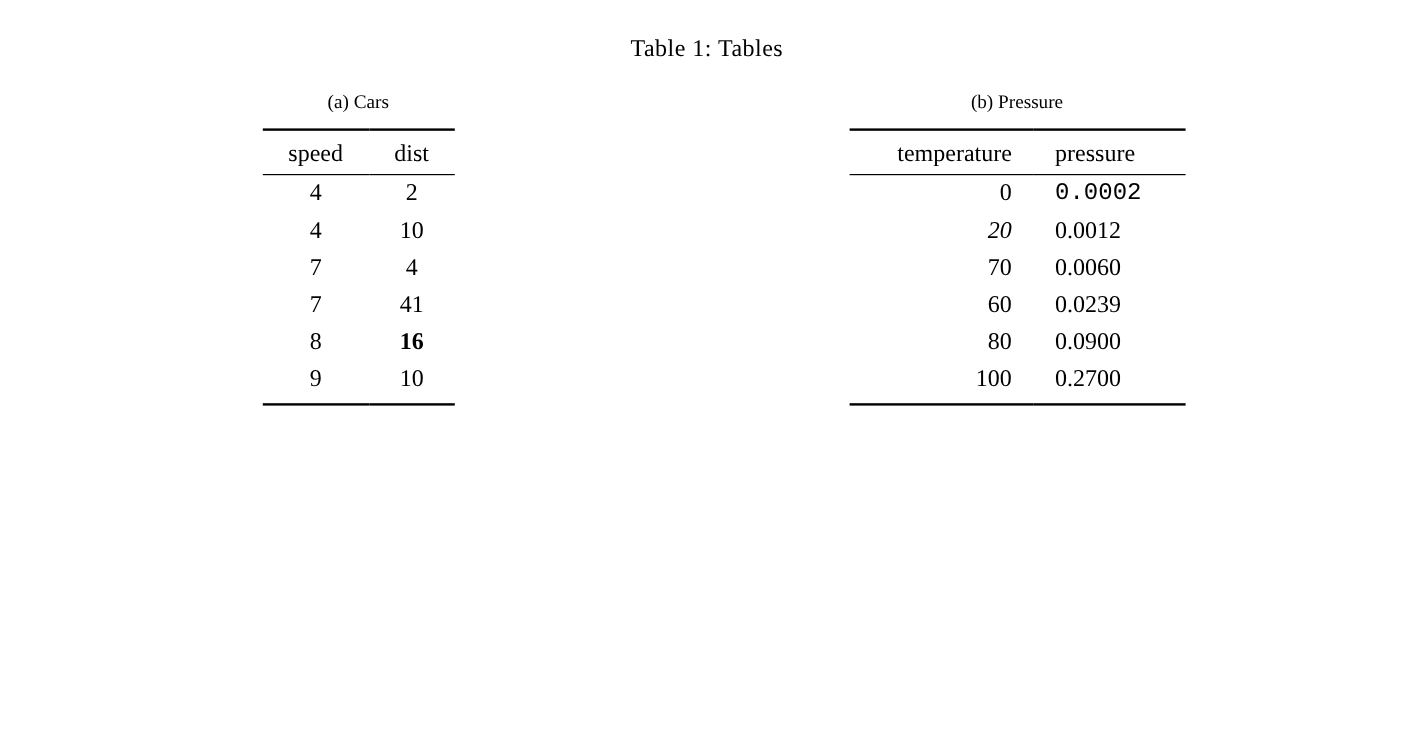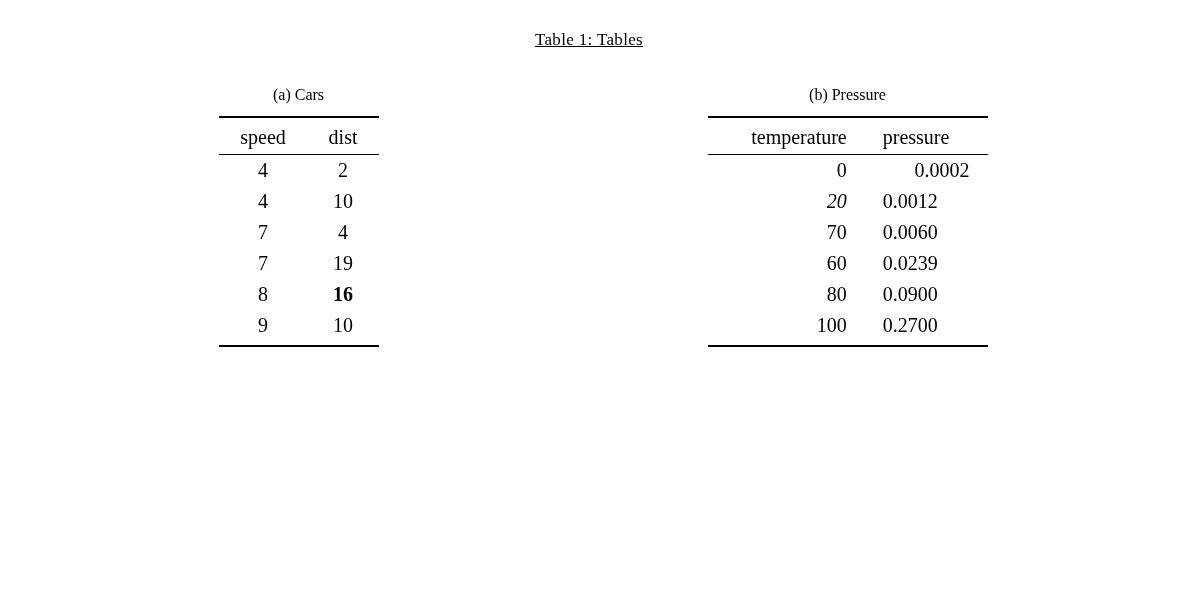--- a/index.html
+++ b/index.html
@@ -15,24 +15,23 @@
       color: #000000;
       width: 1178px;
       height: 614px;
       display: flex;
       flex-direction: column;
       align-items: center;
       padding-top: 30px;
     }
 
     .page-title {
-      font-size: 17px;
-      margin-bottom: 36px;
+      font-size: 20px;
+      margin-bottom: 24px;
       letter-spacing: 0.02em;
-      text-decoration: underline;
     }
 
     .tables-container {
       display: flex;
       flex-direction: row;
       width: 100%;
       justify-content: space-around;
       align-items: flex-start;
       padding: 0 40px;
       margin-left: 28px;
@@ -96,21 +95,21 @@
           <tr>
             <td style="padding: 4px 18px; text-align: center; border-bottom: none;">4</td>
             <td style="padding: 4px 18px; text-align: center; border-bottom: none;">10</td>
           </tr>
           <tr>
             <td style="padding: 4px 18px; text-align: center; border-bottom: none;">7</td>
             <td style="padding: 4px 18px; text-align: center; border-bottom: none;">4</td>
           </tr>
           <tr>
             <td style="padding: 4px 18px; text-align: center; border-bottom: none;">7</td>
-            <td style="padding: 4px 18px; text-align: center; border-bottom: none;">19</td>
+            <td style="padding: 4px 18px; text-align: center; border-bottom: none;">41</td>
           </tr>
           <tr>
             <td style="padding: 4px 18px; text-align: center; border-bottom: none;">8</td>
             <td style="padding: 4px 18px; text-align: center; border-bottom: none; font-weight: bold;">16</td>
           </tr>
           <tr>
             <td style="padding: 4px 18px 8px; text-align: center; border-bottom: 2px solid rgb(0, 0, 0);">9</td>
             <td style="padding: 4px 18px 8px; text-align: center; border-bottom: 2px solid rgb(0, 0, 0);">10</td>
           </tr>
         </tbody>
@@ -126,21 +125,21 @@
           <th colspan="2" style="border-top: 2px solid #000; padding: 0; height: 4px; font-weight:normal;"></th>
         </tr>
         <tr>
           <th style="padding: 5px 18px; text-align:right; font-weight:normal; border-bottom: 1.5px solid #000;">temperature</th>
           <th style="padding: 5px 18px; text-align:left; font-weight:normal; border-bottom: 1.5px solid #000;">pressure</th>
         </tr>
       </thead>
       <tbody id="pressure-tbody">
       <tr>
             <td style="padding: 4px 18px; text-align: right; border-bottom: none;">0</td>
-            <td style="padding: 4px 18px; text-align: right; border-bottom: none;">0.0002</td>
+            <td style="padding: 4px 18px; text-align: left; border-bottom: none; font-family: Liberation Mono, monospace;">0.0002</td>
           </tr>
           <tr>
             <td style="padding: 4px 18px; text-align: right; border-bottom: none; font-style: italic;">20</td>
             <td style="padding: 4px 18px; text-align: left; border-bottom: none;">0.0012</td>
           </tr>
           <tr>
             <td style="padding: 4px 18px; text-align: right; border-bottom: none;">70</td>
             <td style="padding: 4px 18px; text-align: left; border-bottom: none;">0.0060</td>
           </tr>
           <tr>

